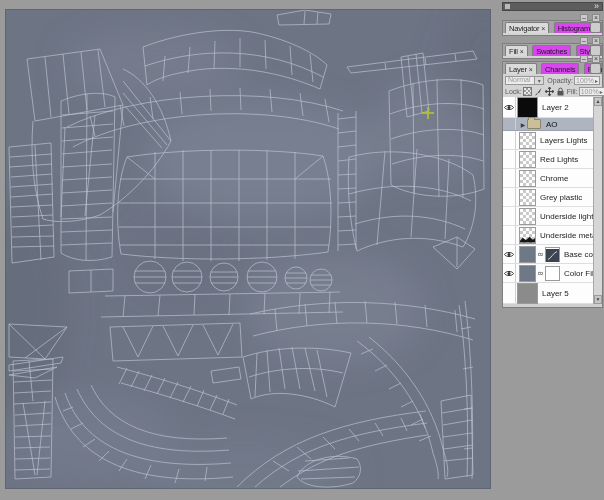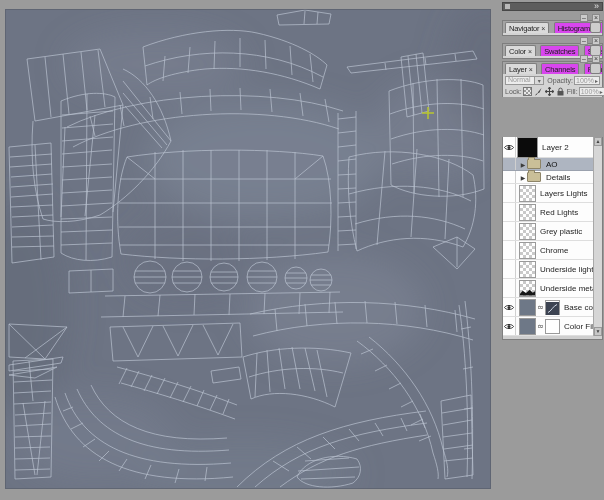--- a/index.html
+++ b/index.html
@@ -34,21 +34,21 @@
   .combo-txt{flex:1;font-size:7px;color:#9a9a9a;padding-left:2px;line-height:8px;}
   .combo-arr{width:8px;text-align:center;font-size:6px;color:#666;background:#d9d9d9;border-left:1px solid #979797;height:100%;line-height:8px;}
   .lbl{font-size:7px;color:#5a5a5a;margin-right:1px;}
   .valbox{display:flex;align-items:center;height:9px;background:#ececec;border:1px solid #979797;box-sizing:border-box;padding:0 1px;}
   .valbox .v{font-size:7px;color:#9a9a9a;min-width:18px;text-align:right;}
   .valbox .spin{font-size:6px;color:#666;margin-left:1px;}
   .lockicons{display:flex;align-items:center;gap:2px;margin-right:2px;}
   .lk{width:9px;height:9px;display:inline-flex;align-items:center;justify-content:center;}
   .lk-checker{background-image:linear-gradient(45deg,#9a9a9a 25%,transparent 25%,transparent 75%,#9a9a9a 75%),linear-gradient(45deg,#9a9a9a 25%,#e8e8e8 25%,#e8e8e8 75%,#9a9a9a 75%);background-size:4px 4px;background-position:0 0,2px 2px;border:1px solid #777;width:7px;height:7px;}
   
-  .layers-list{position:relative;background:#14b8a6;border-left:1px solid #7e7e7e;border-right:1px solid #7e7e7e;box-sizing:border-box;overflow:hidden;margin-top:40px;}
+  .layers-list{position:relative;background:#14b8a6;border-left:1px solid #7e7e7e;border-right:1px solid #7e7e7e;box-sizing:border-box;overflow:hidden;}
   .row{display:flex;align-items:center;height:18px;border-bottom:1px solid #dedede;position:relative;background:#fdfdfd;}
   .row.large{height:20px;}
   .row.folder-row{height:12px;}
   .row.selected{background:#aeb5c1;border-bottom-color:#9aa1ad;}
   .eyecell{width:12px;align-self:stretch;border-right:1px solid #d0d0d0;display:flex;align-items:center;justify-content:center;flex:0 0 12px;}
   .rowbody{display:flex;align-items:center;padding-left:3px;min-width:0;}
   .row.large .rowbody{padding-left:1px;}
   .thumb{position:relative;width:15px;height:15px;border:1px solid #9a9a9a;box-sizing:content-box;flex:0 0 auto;background:#fff;}
   .row.large .thumb{width:19px;height:19px;}
   .t-black{background:#0b0b0b;}
@@ -194,21 +194,21 @@
     </div>
     <div class="pbody-strip"></div>
   </div>
 
   <div class="pgroup" style="top:43px">
     <div class="winbtns">
       <span class="wb">–</span>
       <span class="wb">×</span>
     </div>
     <div class="tabbar">
-      <span class="tab active"><span>Color</span><span class="tclose">×</span></span>
+      <span class="tab active"><span>Fill</span><span class="tclose">×</span></span>
       <span class="tab">Swatches</span>
       <span class="tab">Styles</span>
       <span class="flyout"><span>▸</span></span>
     </div>
     <div class="pbody-strip"></div>
   </div>
 
   <div class="pgroup" style="top:61px">
     <div class="winbtns">
       <span class="wb">–</span>
@@ -281,54 +281,46 @@
           </div>
         </div>
         <div class="row folder-row selected">
           <div class="eyecell"></div>
           <div class="rowbody">
             <span class="arrow">▶</span>
             <span class="foldericon"></span>
             <span class="lname">AO</span>
           </div>
         </div>
-        <div class="row folder-row">
-          <div class="eyecell"></div>
-          <div class="rowbody">
-            <span class="arrow">▶</span>
-            <span class="foldericon"></span>
-            <span class="lname">Details</span>
-          </div>
-        </div>
         <div class="row">
           <div class="eyecell"></div>
           <div class="rowbody">
             <span class="thumb cb"></span>
             <span class="lname">Layers Lights</span>
           </div>
         </div>
         <div class="row">
           <div class="eyecell"></div>
           <div class="rowbody">
             <span class="thumb cb"></span>
             <span class="lname">Red Lights</span>
           </div>
         </div>
         <div class="row">
           <div class="eyecell"></div>
           <div class="rowbody">
             <span class="thumb cb"></span>
+            <span class="lname">Chrome</span>
+          </div>
+        </div>
+        <div class="row">
+          <div class="eyecell"></div>
+          <div class="rowbody">
+            <span class="thumb cb"></span>
             <span class="lname">Grey plastic</span>
-          </div>
-        </div>
-        <div class="row">
-          <div class="eyecell"></div>
-          <div class="rowbody">
-            <span class="thumb cb"></span>
-            <span class="lname">Chrome</span>
           </div>
         </div>
         <div class="row">
           <div class="eyecell"></div>
           <div class="rowbody">
             <span class="thumb cb"></span>
             <span class="lname">Underside lightmetal</span>
           </div>
         </div>
         <div class="row">
@@ -364,20 +356,27 @@
               <circle cx="5" cy="3.5" r="1.5" fill="#2e2e2e"></circle>
             </svg>
           </div>
           <div class="rowbody">
             <span class="thumb t-bluegrey"></span>
             <span class="linkicon">8</span>
             <span class="mask"></span>
             <span class="lname">Color Fill 1</span>
           </div>
         </div>
+        <div class="row large">
+          <div class="eyecell"></div>
+          <div class="rowbody">
+            <span class="thumb t-grey"></span>
+            <span class="lname">Layer 5</span>
+          </div>
+        </div>
         <div class="vscroll">
         <span class="sbtn up">▲</span>
         <span class="sbtn dn">▼</span>
       </div>
     </div>
     <div class="pfooter"></div>
   </div>
 </div>
 
 </body></html>

